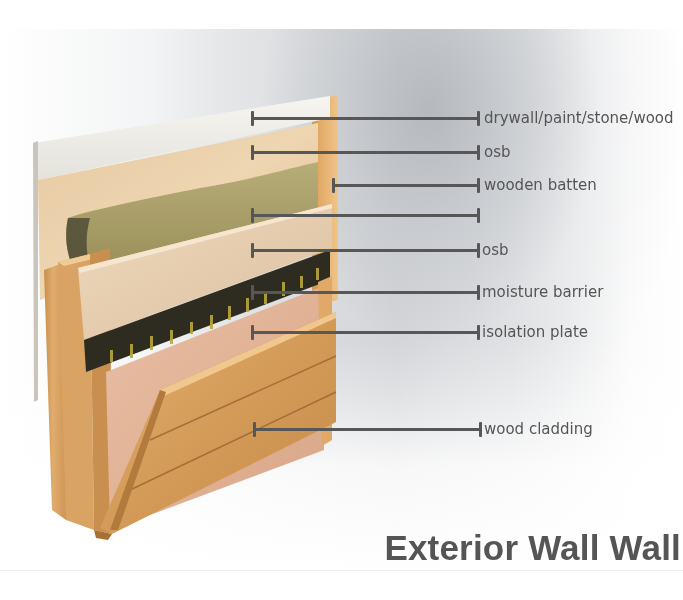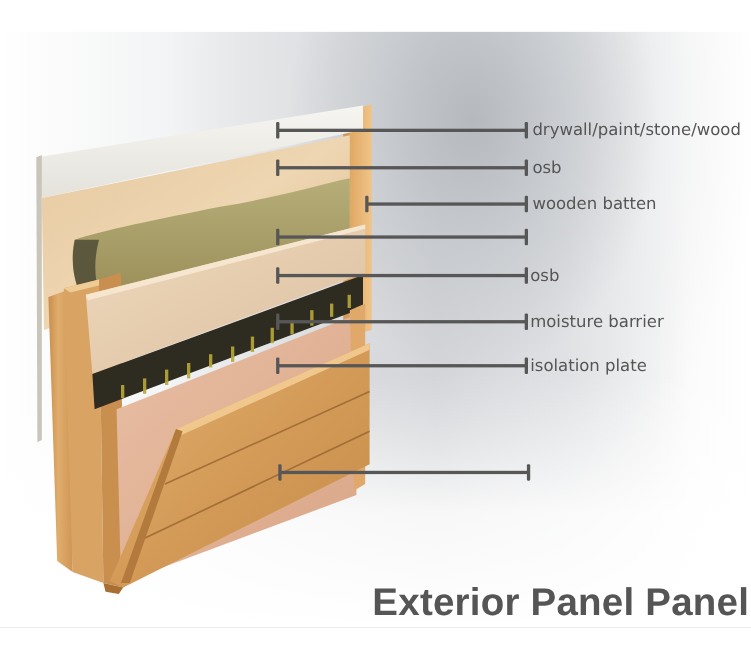--- a/index.html
+++ b/index.html
@@ -176,15 +176,16 @@
   <div class="cap-l" style="left:251px;"></div>
   <div class="line" style="left:252px; width:226px;"></div>
   <div class="cap-r" style="left:477px;"></div>
   <span class="label" style="left:482px;">isolation plate</span>
 </div>
 
 <div class="callout" style="left:0; top:419px; width:683px;">
   <div class="cap-l" style="left:253px;"></div>
   <div class="line" style="left:254px; width:226px;"></div>
   <div class="cap-r" style="left:479px;"></div>
+  <span class="label">wood cladding</span>
 </div>
 
-<div class="title">Exterior Panel Panel</div>
+<div class="title">Exterior Wall Wall</div>
 
 </body></html>

